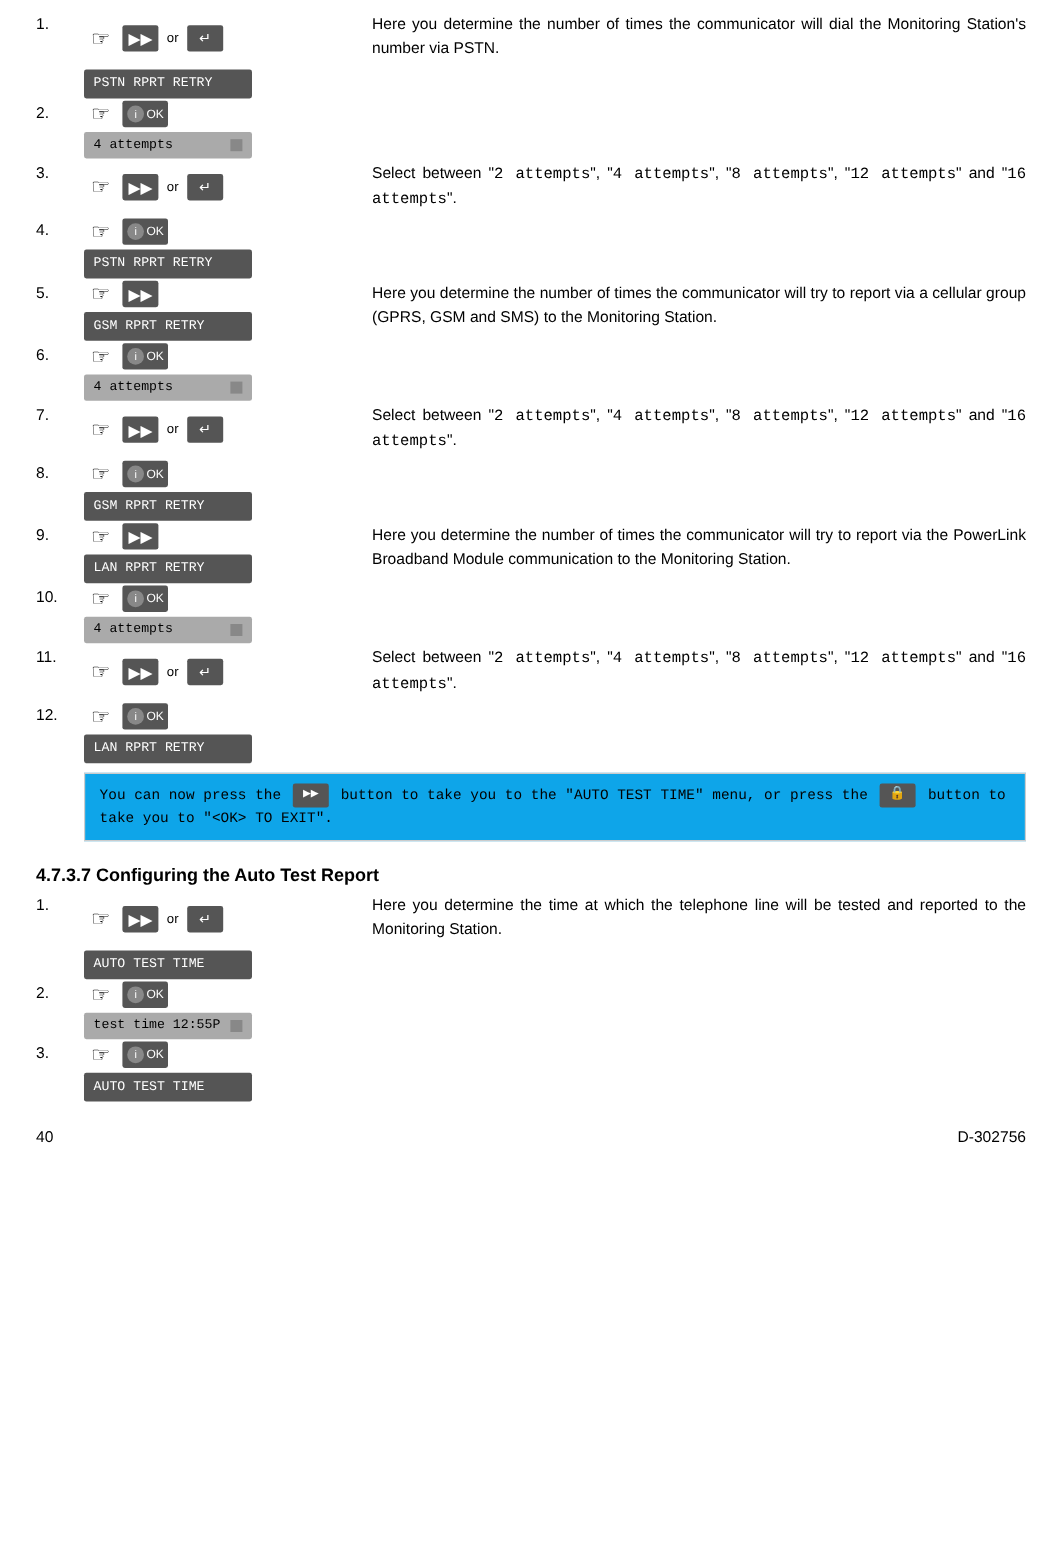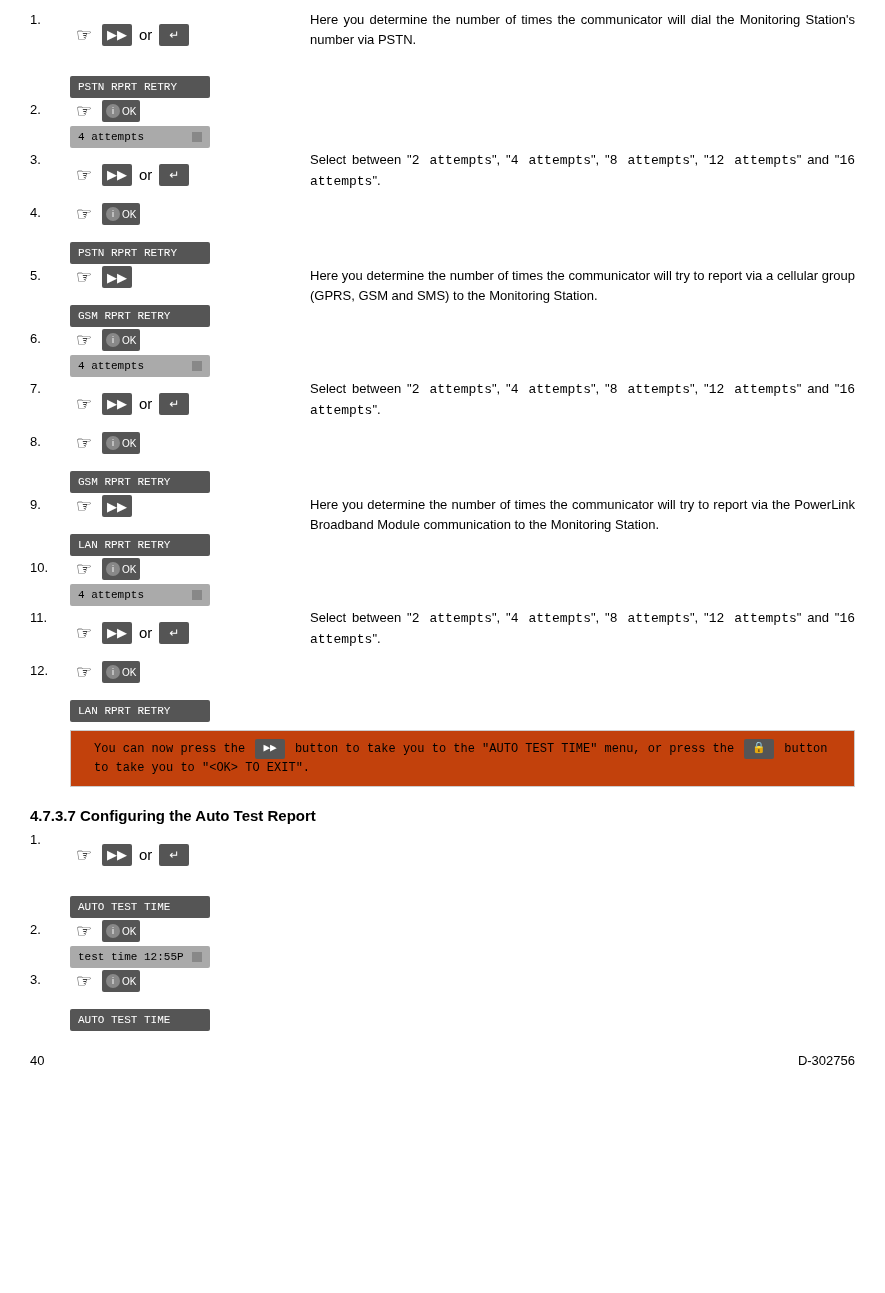--- a/index.html
+++ b/index.html
@@ -90,28 +90,28 @@
       color: #fff;
       font-size: 10px;
       border-radius: 2px;
       gap: 2px;
     }
     .label-box-dark {
       display: inline-flex;
       align-items: center;
       justify-content: flex-start;
       height: 22px;
-      padding: 0 8px;
+      padding: 12px 8px;
       background: #555;
       color: #fff;
       font-family: 'Courier New', monospace;
       font-size: 11px;
       border-radius: 2px;
       min-width: 140px;
-      margin-top: 15px;
+      margin-top: 2px;
     }
     .square-indicator {
       width: 10px;
       height: 10px;
       background: #888;
       display: inline-block;
       margin-left: 6px;
       flex-shrink: 0;
     }
     .attempts-box {
@@ -122,39 +122,39 @@
       padding: 0 8px;
       background: #aaa;
       color: #000;
       font-family: 'Courier New', monospace;
       font-size: 11px;
       border-radius: 2px;
       min-width: 140px;
       margin-top: 2px;
     }
     .or-text {
-      font-size: 15px;
+      font-size: 11px;
       margin: 16px 3px;
     }
     .info-dot {
       font-size: 9px;
       background: #888;
       color: #fff;
       border-radius: 50%;
       width: 14px;
       height: 14px;
       display: inline-flex;
       align-items: center;
       justify-content: center;
     }
     
     .note-box {
-      background: #c2410c;
+      background: #0ea5e9;
       border: 1px solid #ccc;
-      padding: 8px 23px;
+      padding: 8px 12px;
       margin: 6px 0 6px 40px;
       font-family: 'Courier New', monospace;
       font-size: 12px;
       line-height: 1.6;
       width: calc(100% - 40px);
     }
     .note-box .highlight {
       display: inline-flex;
       align-items: center;
       background: #555;
@@ -391,20 +391,21 @@
         <div class="num">1.</div>
         <div class="left-col">
           <div class="btn-row">
             <span class="icon-hand">☞</span>
             <span class="btn-arrow">▶▶</span>
             <span class="or-text">or</span>
             <span class="btn-enter">↵</span>
           </div>
           <span class="label-box-dark">AUTO TEST TIME</span>
         </div>
+        <div class="right-col"><span>Here you determine the time at which the telephone line will be tested and reported to the Monitoring Station.</span></div>
       </div>
       <div class="numbered-row">
         <div class="num">2.</div>
         <div class="left-col">
           <div class="btn-row">
             <span class="icon-hand">☞</span>
             <div class="btn-ok">
               <span class="info-dot">i</span>
               <span> OK</span>
             </div>

